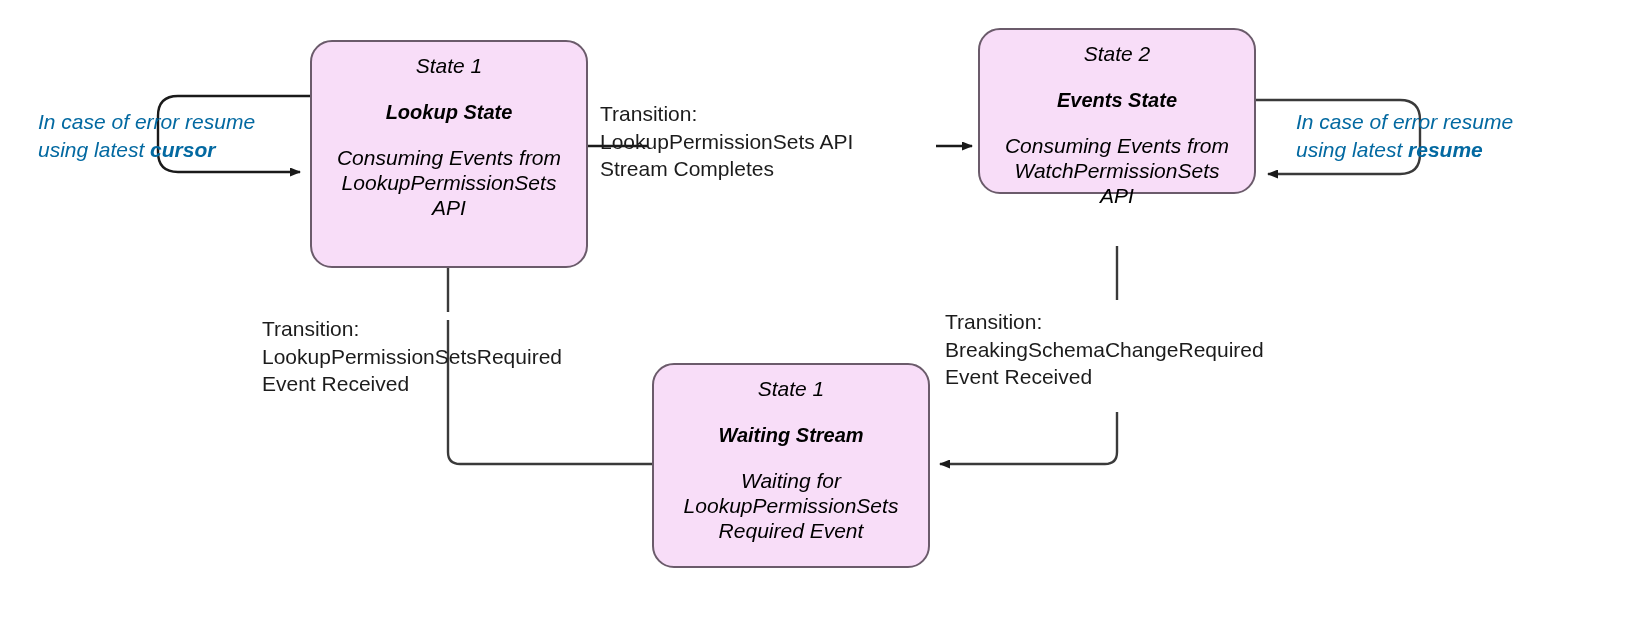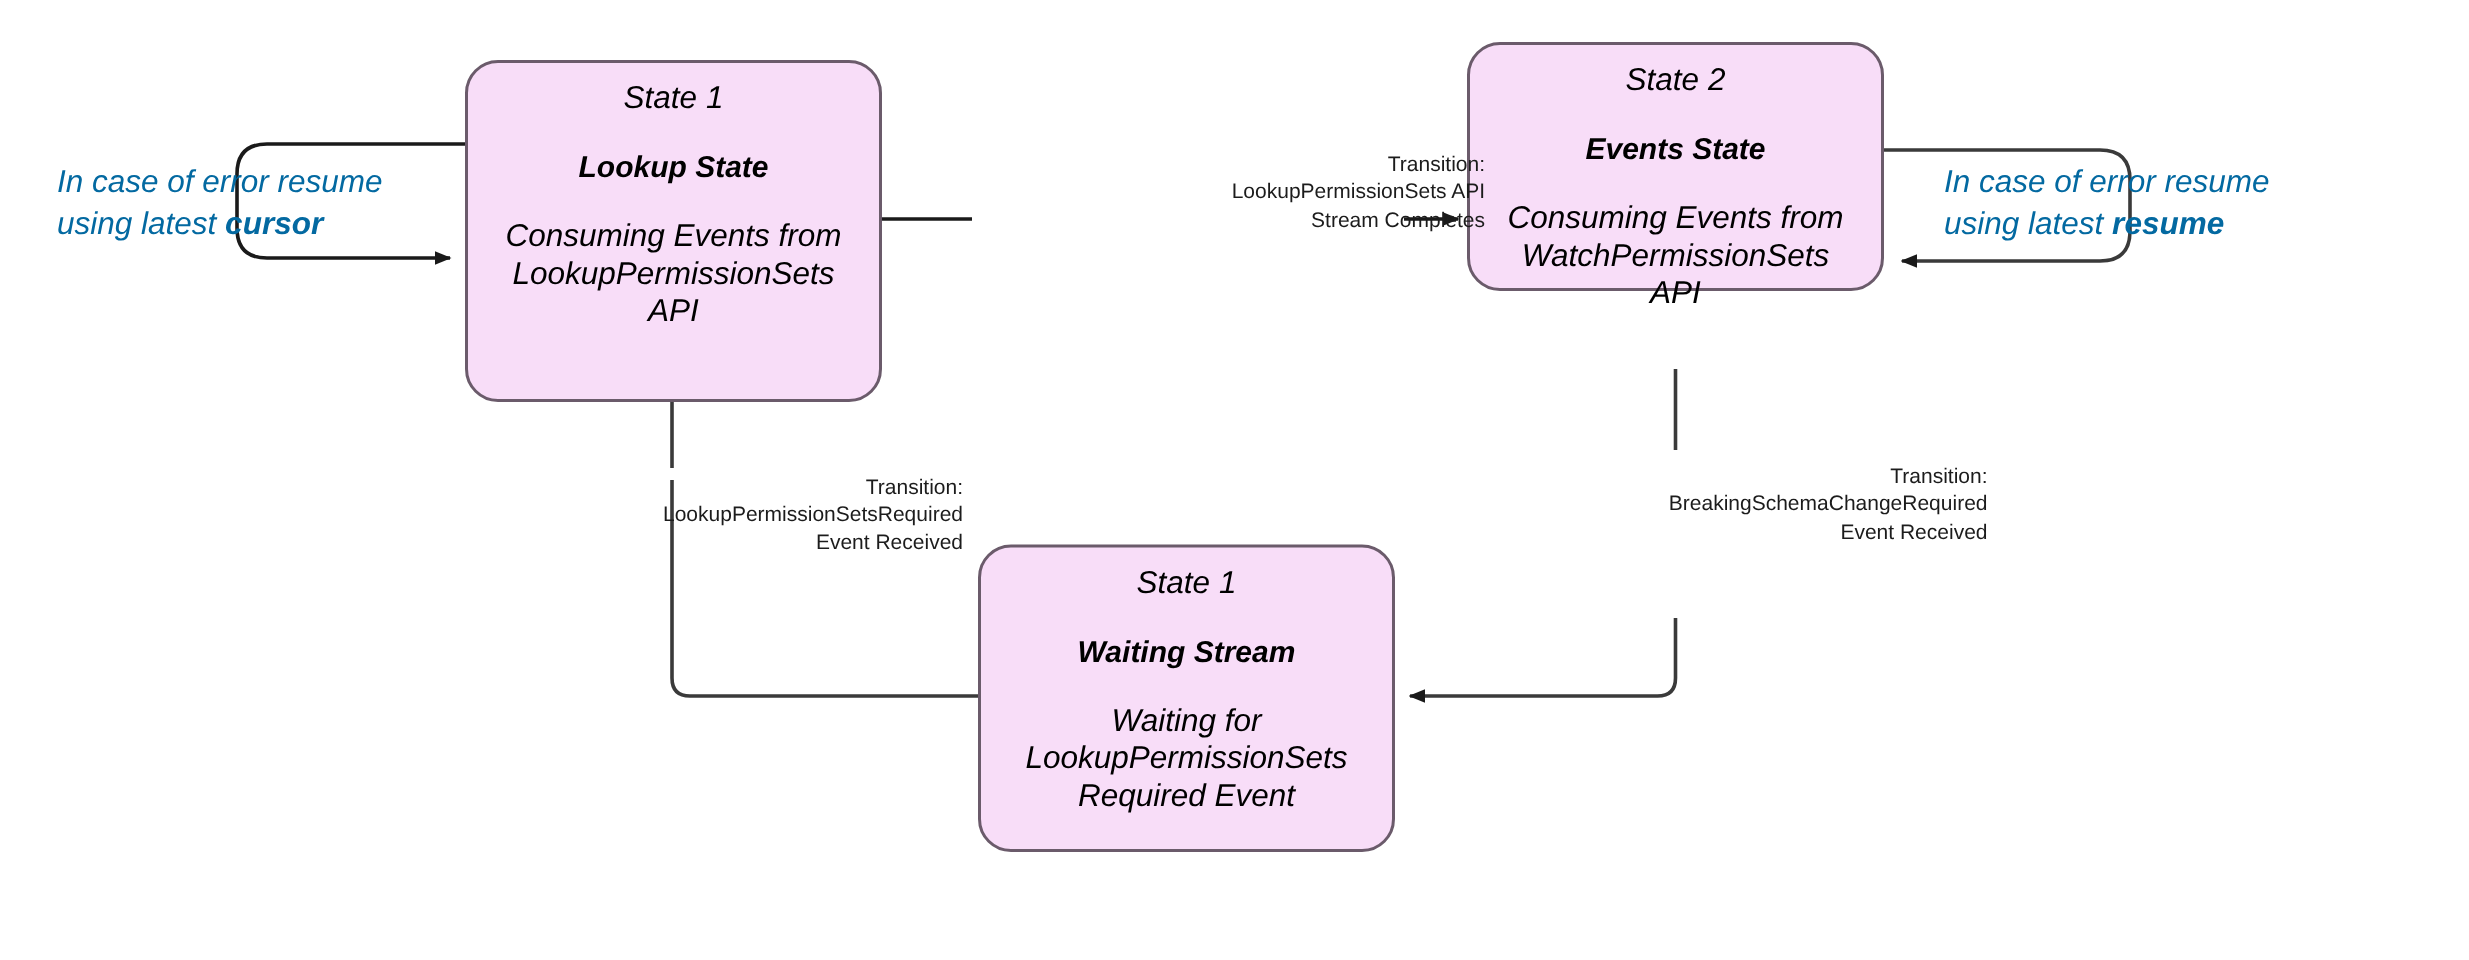--- a/index.html
+++ b/index.html
@@ -65,22 +65,22 @@
     white-space: pre-line;
   }
 
   #state1 { left: 310px; top: 40px;  width: 278px; height: 228px; }
   #state2 { left: 978px; top: 28px;  width: 278px; height: 166px; }
   #state3 { left: 652px; top: 363px; width: 278px; height: 205px; }
 
   
   .edge-label {
     position: absolute;
-    text-align: right;
-    font-size: 14px;
+    text-align: left;
+    font-size: 21px;
     font-style: normal;
     line-height: 1.32;
     white-space: pre-line;
     color: #1c1c1c;
   }
   #label-s1-s2 { left: 600px; top: 100px; width: 390px; }
   #label-s3-s1 { left: 262px; top: 315px; width: 380px; }
   #label-s2-s3 { left: 945px; top: 308px; width: 380px; }
 
   

